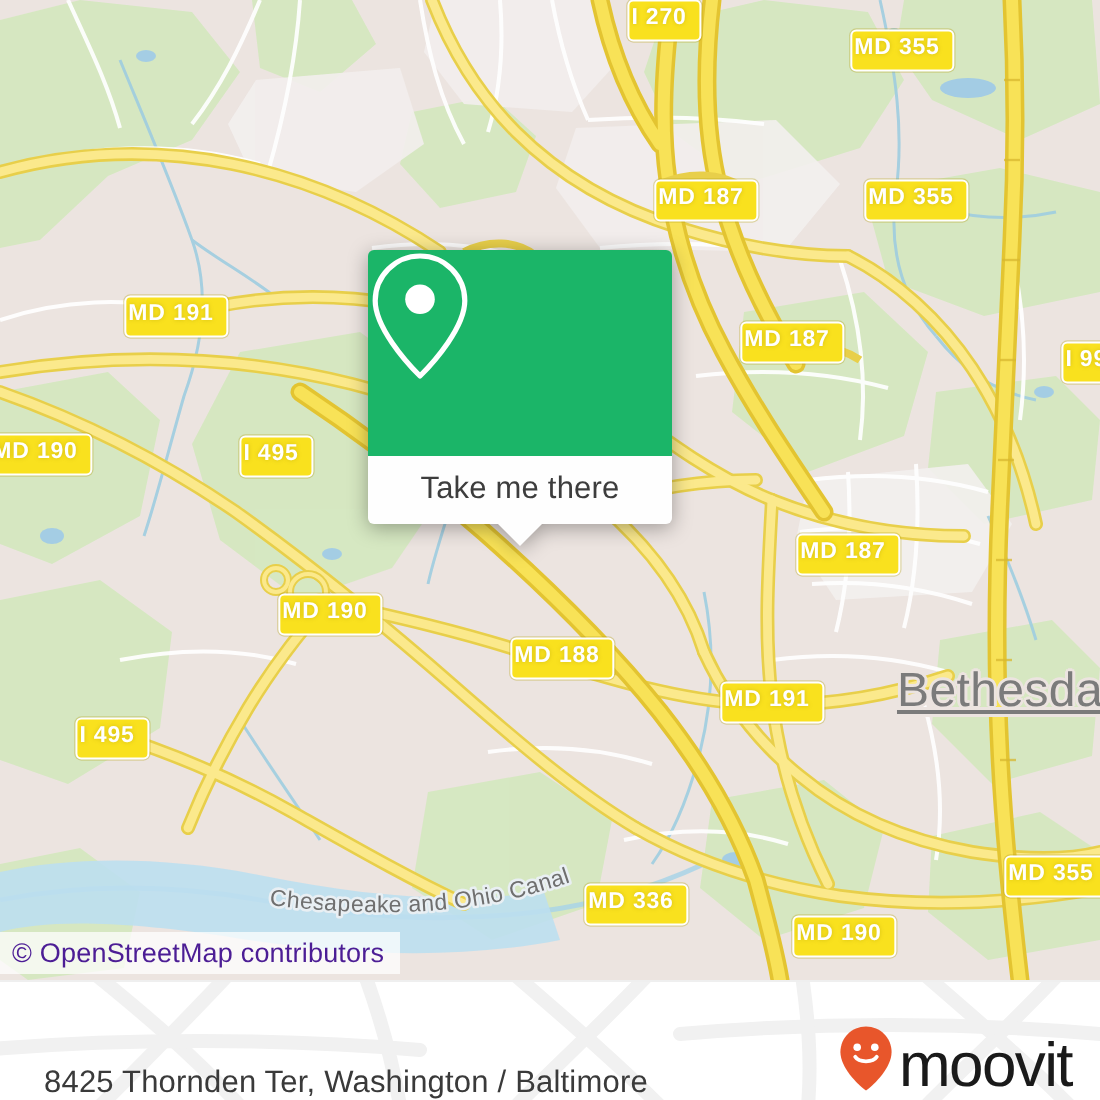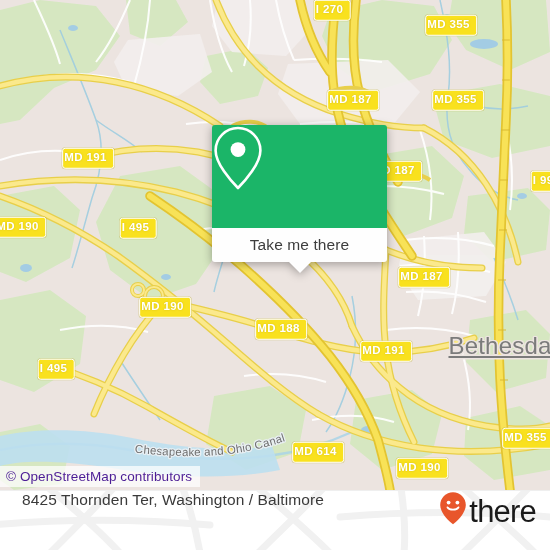--- a/index.html
+++ b/index.html
@@ -64,21 +64,21 @@
   
   #canal-label{position:absolute;left:0;top:0;z-index:13;pointer-events:none;}
   #canal-label text{
     font-family:"Liberation Sans",sans-serif;
     font-size:11.5px;fill:#6f6f6f;letter-spacing:.2px;
     paint-order:stroke;stroke:#e9eff3;stroke-width:2.6px;stroke-linejoin:round;
   }
 
   
   #popup{
-    position:absolute;left:212px;top:125px;width:175px;
+    position:absolute;left:184px;top:125px;width:152px;
     z-index:40;
     filter:drop-shadow(0 2px 5px rgba(0,0,0,.33));
   }
   #popup-hero{
     height:103px;background:#1bb568;
     border-radius:3px 3px 0 0;
     display:flex;align-items:center;justify-content:center;
   }
   #popup-hero svg{display:block;}
   #popup-action{
@@ -102,21 +102,21 @@
   #footer{
     position:absolute;left:0;top:490px;width:550px;height:60px;
     background:#ffffff;overflow:hidden;
     border-top:1px solid #efefef;
   }
   #footer-watermark{
     position:absolute;left:0;top:0;width:550px;height:60px;opacity:1;
   }
   #footer-inner{
     position:relative;z-index:2;
-    display:flex;align-items:flex-start;justify-content:space-between;
+    display:flex;align-items:flex-end;justify-content:space-between;
     height:60px;padding:0 14px 0 22px;box-sizing:border-box;
   }
   #footer-address{
     font-size:15.5px;color:#3a3a3a;letter-spacing:.1px;white-space:nowrap;
   }
   #brand{display:flex;align-items:center;gap:2px;}
   #brand-word{
     font-size:31px;color:#1a1a1a;letter-spacing:-.8px;
     font-weight:normal;line-height:1;position:relative;top:1px;
   }
@@ -310,21 +310,21 @@
     <div class="shield" style="left:88px;top:158px;">MD 191</div>
     <div class="shield" style="left:396px;top:171px;">MD 187</div>
     <div class="shield" style="left:20px;top:227px;">MD 190</div>
     <div class="shield" style="left:138px;top:228px;">I 495</div>
     <div class="shield" style="left:549px;top:181px;">I 999</div>
     <div class="shield" style="left:165px;top:307px;">MD 190</div>
     <div class="shield" style="left:424px;top:277px;">MD 187</div>
     <div class="shield" style="left:281px;top:329px;">MD 188</div>
     <div class="shield" style="left:386px;top:351px;">MD 191</div>
     <div class="shield" style="left:56px;top:369px;">I 495</div>
-    <div class="shield" style="left:318px;top:452px;">MD 614</div>
+    <div class="shield" style="left:318px;top:452px;">MD 336</div>
     <div class="shield" style="left:422px;top:468px;">MD 190</div>
     <div class="shield" style="left:528px;top:438px;">MD 355</div>
 
     <div id="osm-attr">© OpenStreetMap contributors</div>
 
     <div id="popup">
       <div id="popup-hero">
         <span>
           <svg width="52" height="66" viewBox="0 0 52 66" aria-hidden="true">
             <path d="M26 3 C13.6 3 3.6 13 3.6 25.4 C3.6 38.5 18.6 55.6 26 63 C33.4 55.6 48.4 38.5 48.4 25.4 C48.4 13 38.4 3 26 3 Z" fill="none" stroke="#ffffff" stroke-width="2.6" stroke-linejoin="round"></path>
@@ -359,18 +359,18 @@
       <div id="footer-address">8425 Thornden Ter, Washington / Baltimore</div>
       <div id="brand">
         <span>
           <svg width="28" height="34" viewBox="0 0 28 34" aria-hidden="true">
             <path d="M14 1.2 C6.9 1.2 1.2 6.9 1.2 14 C1.2 21.6 9.6 30.2 14 33.2 C18.4 30.2 26.8 21.6 26.8 14 C26.8 6.9 21.1 1.2 14 1.2 Z" fill="#e8562b"></path>
             <circle cx="9.6" cy="11.6" r="1.9" fill="#ffffff"></circle>
             <circle cx="18.4" cy="11.6" r="1.9" fill="#ffffff"></circle>
             <path d="M8.6 16.4 C10.4 19.4, 17.6 19.4, 19.4 16.4" fill="none" stroke="#ffffff" stroke-width="1.9" stroke-linecap="round"></path>
           </svg>
         </span>
-        <span id="brand-word">there</span>
+        <span id="brand-word">moovit</span>
       </div>
     </div>
   </div>
 
 </div>
 
 </body></html>

